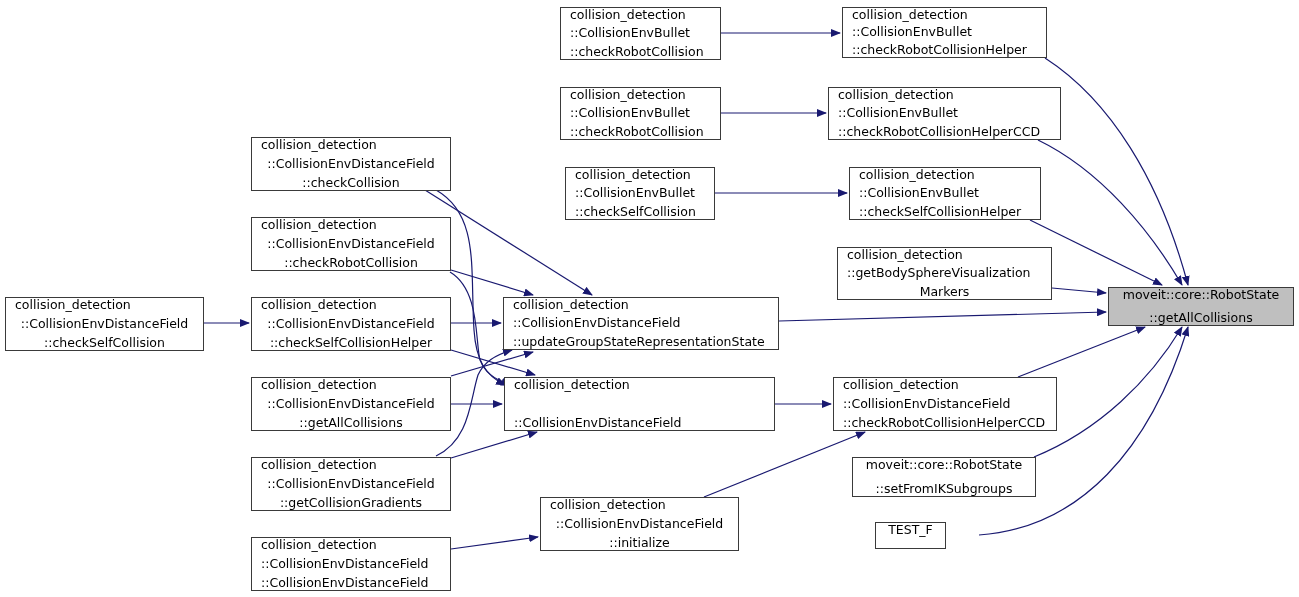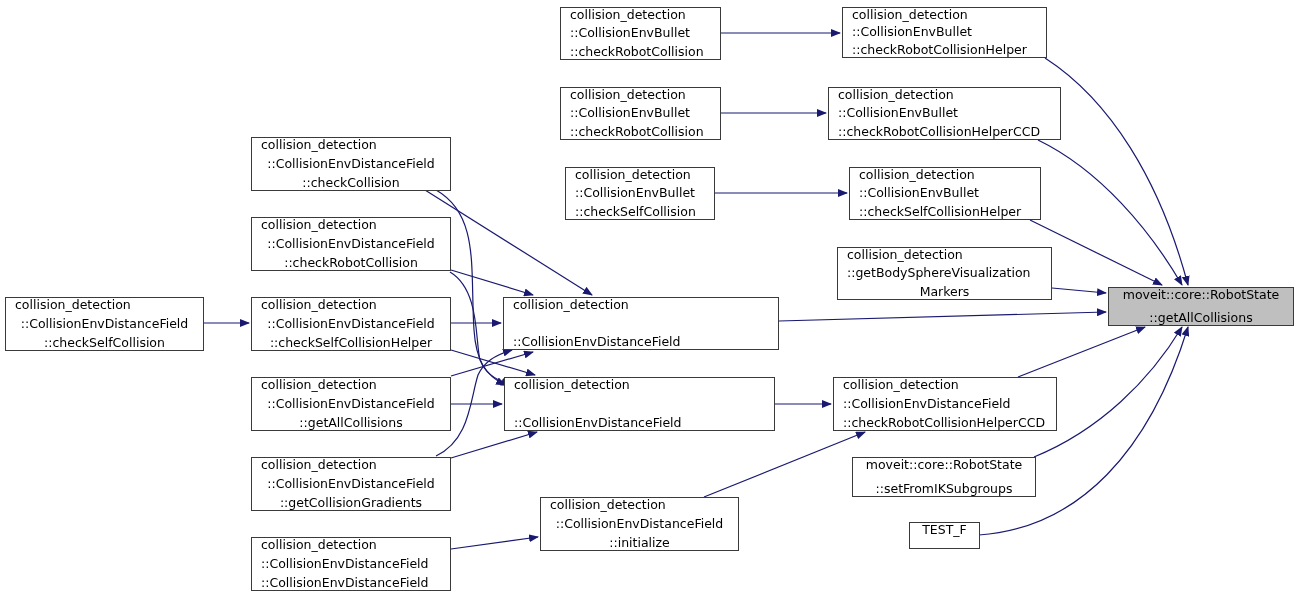--- a/index.html
+++ b/index.html
@@ -74,39 +74,40 @@
 
 <div class="node center" style="left:837px;top:247px;width:215px;height:53px;">
   <span style="align-self:flex-start">collision_detection</span>
   <span style="align-self:flex-start">::getBodySphereVisualization</span>
   <span>Markers</span>
 </div>
 
 <div class="node left" style="left:503px;top:297px;width:276px;height:53px;">
   <span>collision_detection</span>
   <span>::CollisionEnvDistanceField</span>
+  <span>::updateGroupStateRepresentationState</span>
 </div>
 
 <div class="node left" style="left:504px;top:377px;width:271px;height:54px;">
   <span>collision_detection</span>
   <span>::CollisionEnvDistanceField</span>
 </div>
 
 <div class="node left" style="left:833px;top:377px;width:224px;height:54px;">
   <span>collision_detection</span>
   <span>::CollisionEnvDistanceField</span>
   <span>::checkRobotCollisionHelperCCD</span>
 </div>
 
 <div class="node center" style="left:852px;top:457px;width:184px;height:40px;">
   <span>moveit::core::RobotState</span>
   <span>::setFromIKSubgroups</span>
 </div>
 
-<div class="node center" style="left:909px;top:522px;width:71px;height:27px;">
+<div class="node center" style="left:875px;top:522px;width:71px;height:27px;">
   <span>TEST_F</span>
 </div>
 
 <div class="node left" style="left:560px;top:7px;width:161px;height:53px;">
   <span>collision_detection</span>
   <span>::CollisionEnvBullet</span>
   <span>::checkRobotCollision</span>
 </div>
 
 <div class="node left" style="left:560px;top:87px;width:161px;height:53px;">

